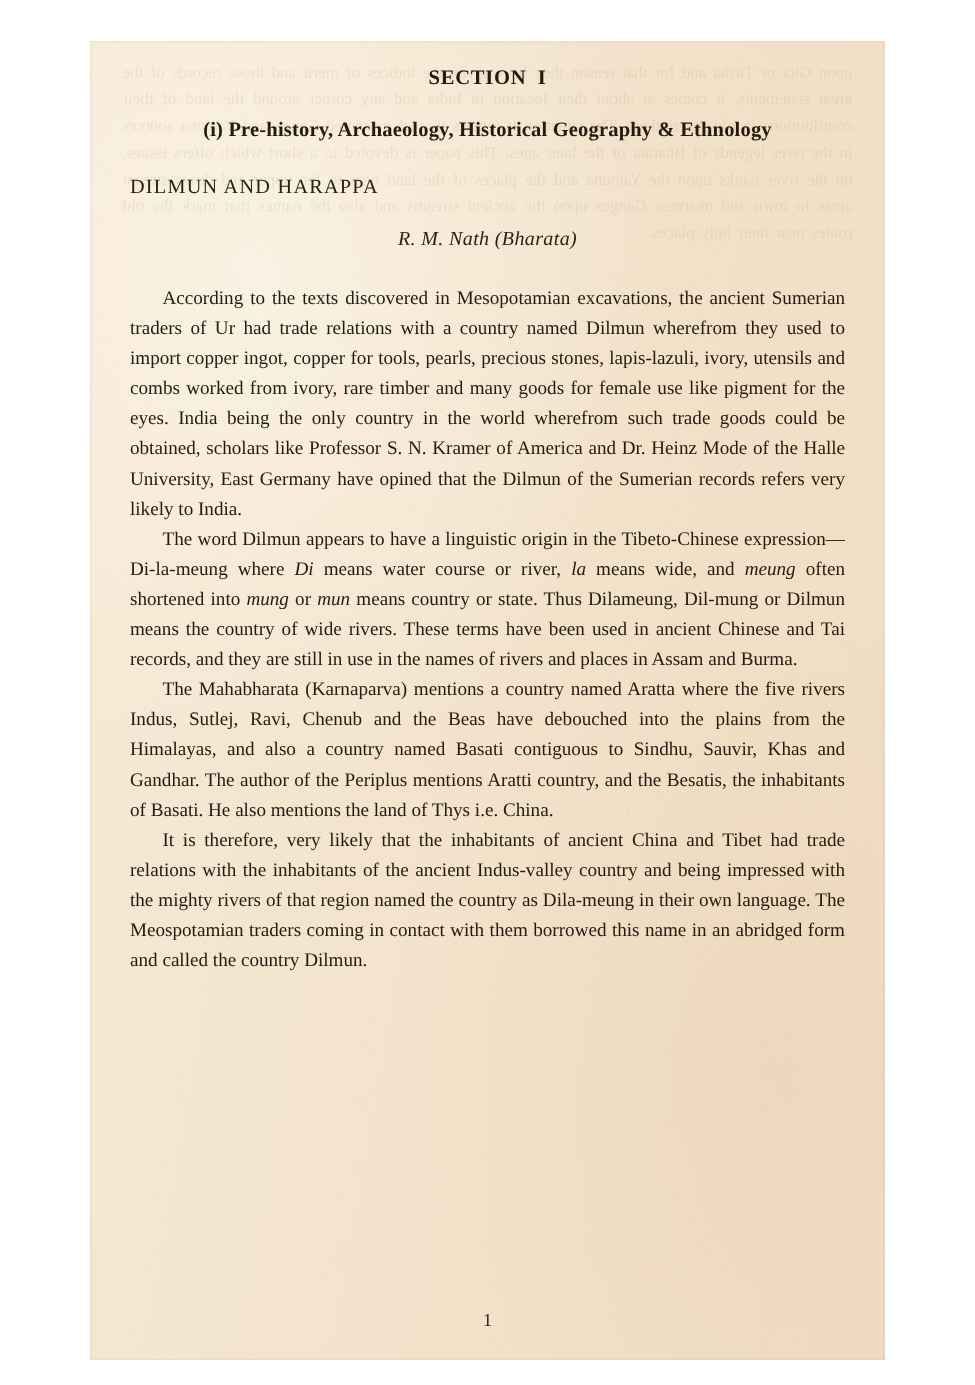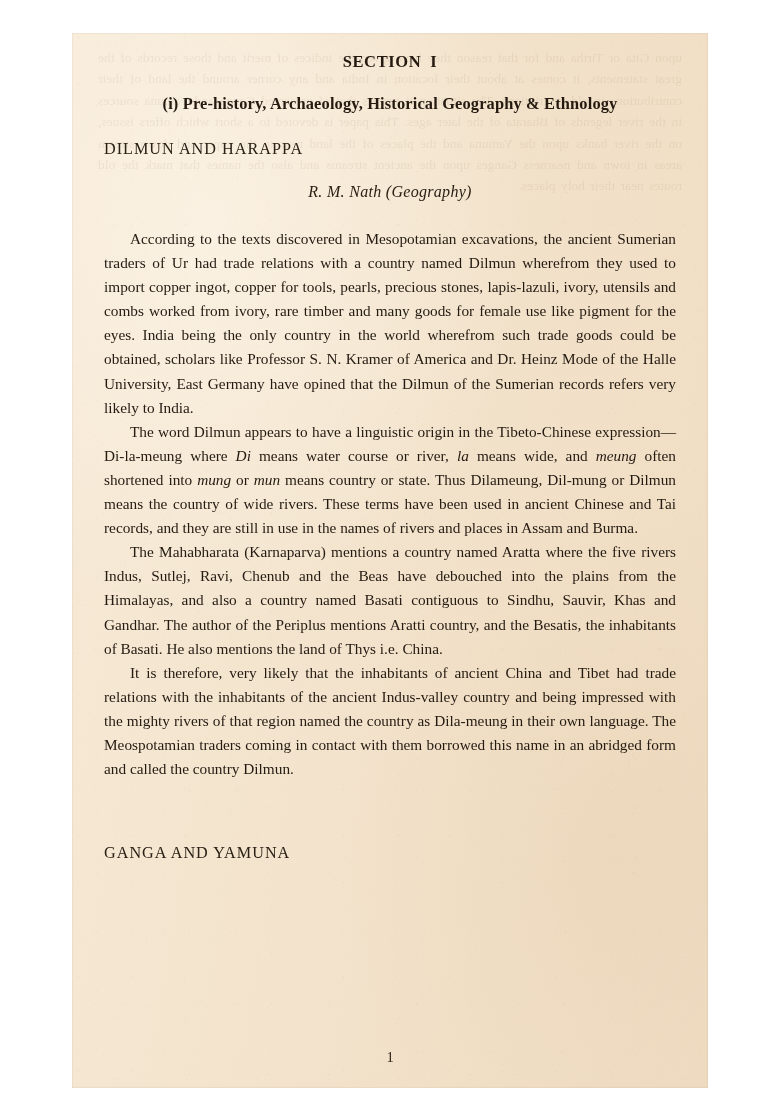--- a/index.html
+++ b/index.html
@@ -174,30 +174,29 @@
 
       <div class="section-title">
         <span>SECTION</span><span class="numeral">I</span>
       </div>
 
 
       <div class="topic-line">(i) Pre-history, Archaeology, Historical Geography &amp; Ethnology</div>
 
       <div class="article-title">DILMUN AND HARAPPA</div>
 
-      <div class="author-line">R. M. Nath (Geography)</div>
+      <div class="author-line">R. M. Nath (Bharata)</div>
 
       <div class="body-block">
         <p class="para">According to the texts discovered in Mesopotamian excavations, the ancient Sumerian traders of Ur had trade relations with a country named Dilmun wherefrom they used to import copper ingot, copper for tools, pearls, precious stones, lapis-lazuli, ivory, utensils and combs worked from ivory, rare timber and many goods for female use like pigment for the eyes. India being the only country in the world wherefrom such trade goods could be obtained, scholars like Professor S. N. Kramer of America and Dr. Heinz Mode of the Halle University, East Germany have opined that the Dilmun of the Sumerian records refers very likely to India.</p>
         <p class="para" id="para-with-italics">The word Dilmun appears to have a linguistic origin in the Tibeto-Chinese expression—Di-la-meung where <i>Di</i> means water course or river, <i>la</i> means wide, and <i>meung</i> often shortened into <i>mung</i> or <i>mun</i> means country or state. Thus Dilameung, Dil-mung or Dilmun means the country of wide rivers. These terms have been used in ancient Chinese and Tai records, and they are still in use in the names of rivers and places in Assam and Burma.</p>
         <p class="para">The Mahabharata (Karnaparva) mentions a country named Aratta where the five rivers Indus, Sutlej, Ravi, Chenub and the Beas have debouched into the plains from the Himalayas, and also a country named Basati contiguous to Sindhu, Sauvir, Khas and Gandhar. The author of the Periplus mentions Aratti country, and the Besatis, the inhabitants of Basati. He also mentions the land of Thys i.e. China.</p>
         <p class="para">It is therefore, very likely that the inhabitants of ancient China and Tibet had trade relations with the inhabitants of the ancient Indus-valley country and being impressed with the mighty rivers of that region named the country as Dila-meung in their own language. The Meospotamian traders coming in contact with them borrowed this name in an abridged form and called the country Dilmun.</p>
       </div>
 
-      <div class="article-title second">GANGA AND YAMUNA</div>
 
 
 
     </div>
 
     <div class="folio">1</div>
 
   </div>
 </div>
 

